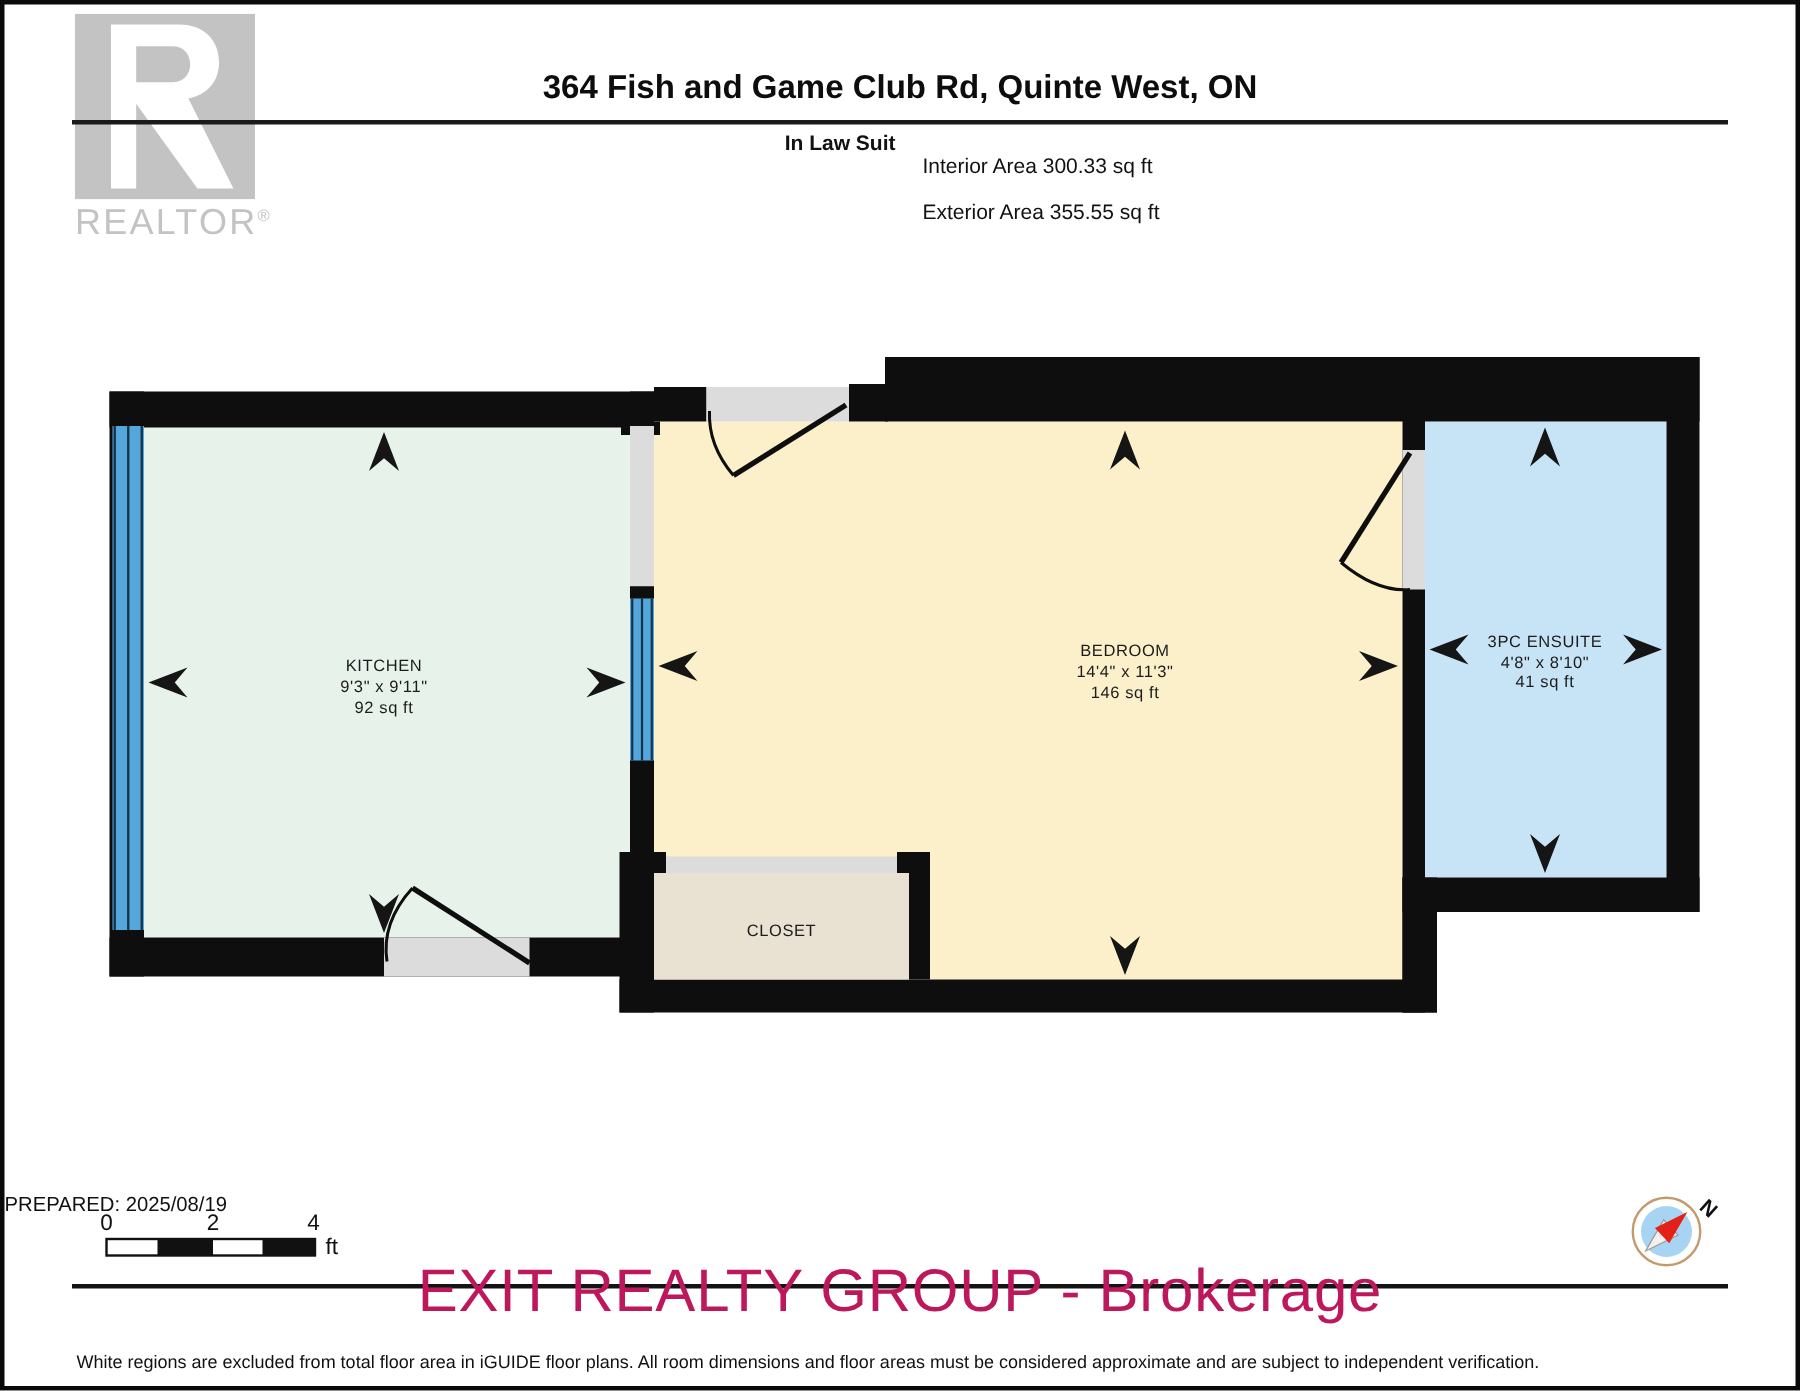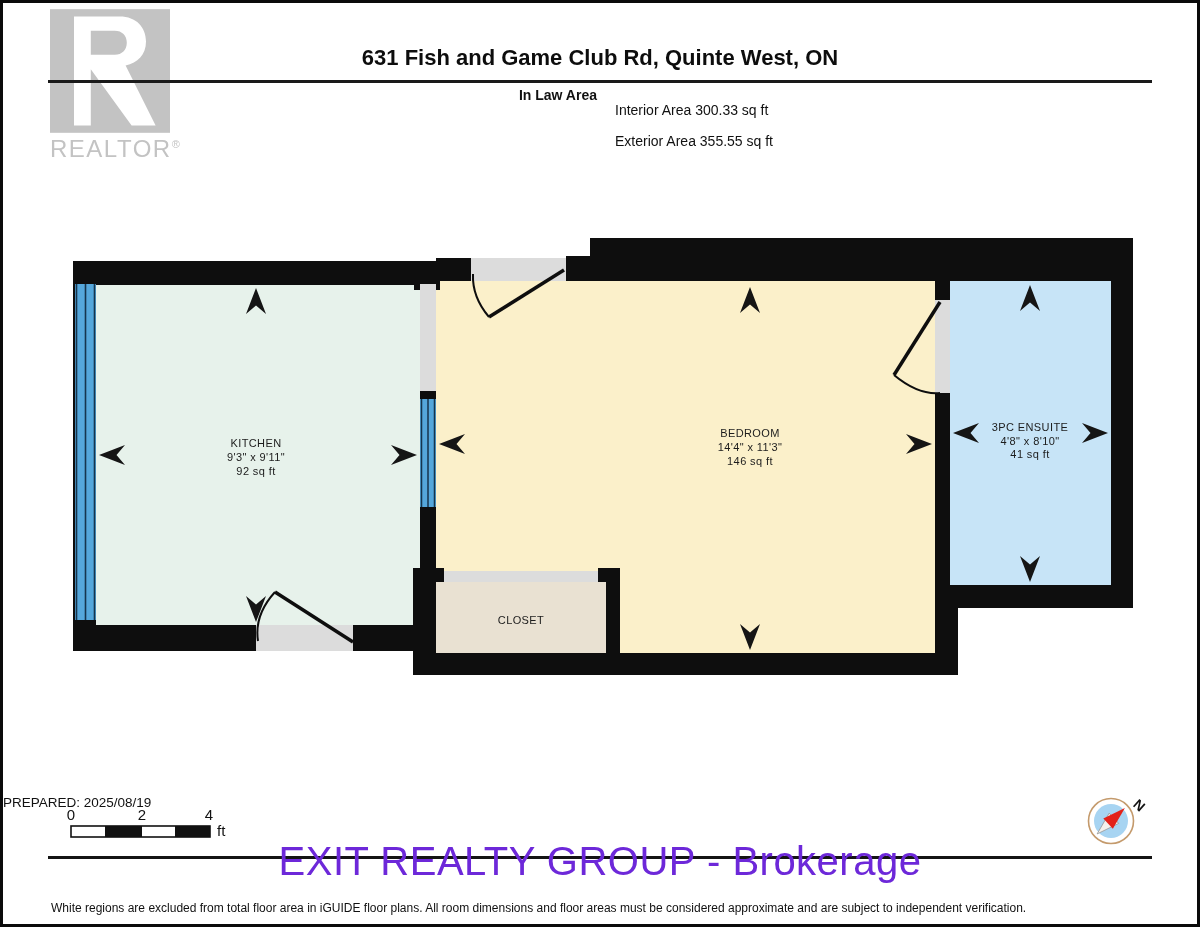--- a/index.html
+++ b/index.html
@@ -55,21 +55,21 @@
     text-align:left;font-size:13.5px;color:#111;
     z-index:3;
   }
   .bottom-rule{
     position:absolute;left:45px;right:45px;top:853px;
     height:3px;background:#141414;z-index:1;
   }
   .watermark{
     position:absolute;left:0;right:0;top:836px;
     text-align:center;
-    font-size:40px;color:#6d28d9;letter-spacing:.5px;
+    font-size:40px;color:#be185d;letter-spacing:.5px;
     white-space:nowrap;z-index:2;
   }
   .disclaimer{
     position:absolute;left:48px;top:859px;
     font-size:12px;color:#111;z-index:3;white-space:nowrap;margin-top:39px;
   }
 </style>
 </head>
 <body>
 
@@ -77,23 +77,23 @@
 
   <div class="logo">
     <svg class="logo-mark" width="120" height="124" viewBox="0 0 100 103">
       <rect x="0" y="0" width="100" height="103" fill="#c3c3c3"></rect>
       <path fill="#ffffff" fill-rule="evenodd" d="M20,6 H58 C72,6 80,15 80,27 C80,38 73,45 63,47 L88,97 H68 L34,50 V97 H20 Z
            M34,18 V38 H54 C60,38 64,34 64,28 C64,22 60,18 54,18 Z"></path>
     </svg>
     <div class="logo-word"><span>REALTOR</span><sup>®</sup></div>
   </div>
 
-  <div class="page-title">631 Fish and Game Club Rd, Quinte West, ON</div>
+  <div class="page-title">364 Fish and Game Club Rd, Quinte West, ON</div>
   <div class="title-rule"></div>
-  <div class="suite-label">In Law Area</div>
+  <div class="suite-label">In Law Suit</div>
   <div class="area-ext">Exterior Area 355.55 sq ft</div>
   <div class="area-int">Interior Area 300.33 sq ft</div>
 
   <svg class="plan-svg" width="1194" height="921" viewBox="0 0 1194 921">
     <defs>
       <symbol id="arr" overflow="visible">
         <path d="M0,0 L-26,-10 L-17.5,0 L-26,10 Z" fill="#151515"></path>
       </symbol>
     </defs>
 

